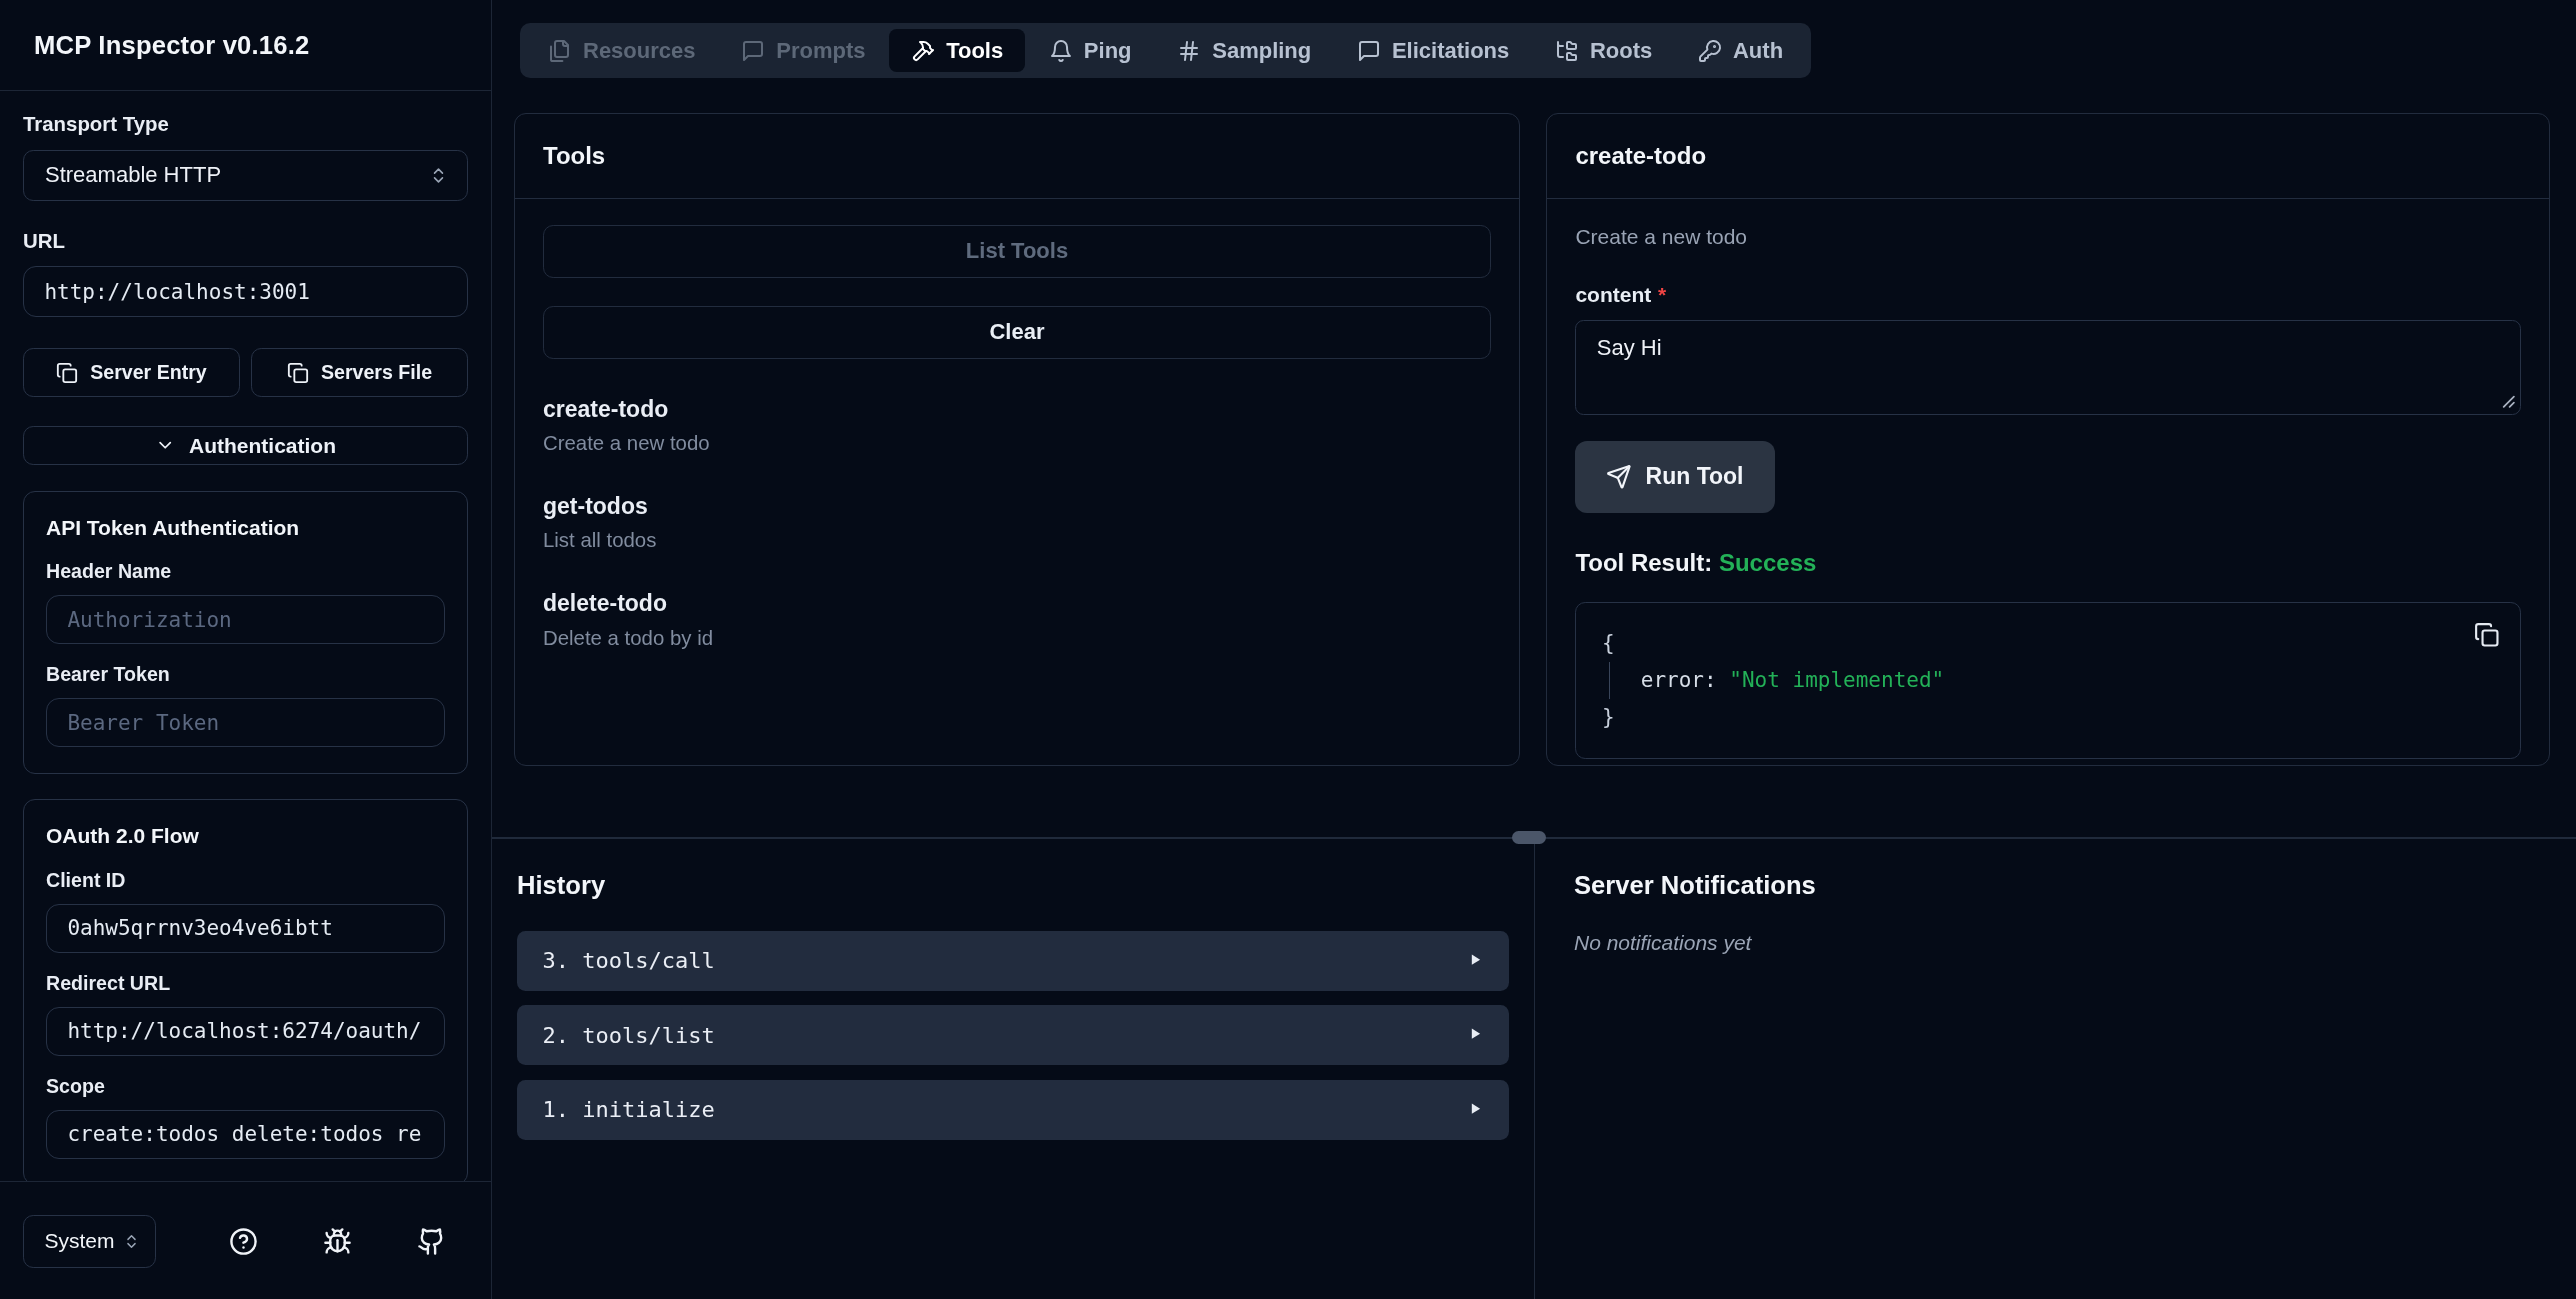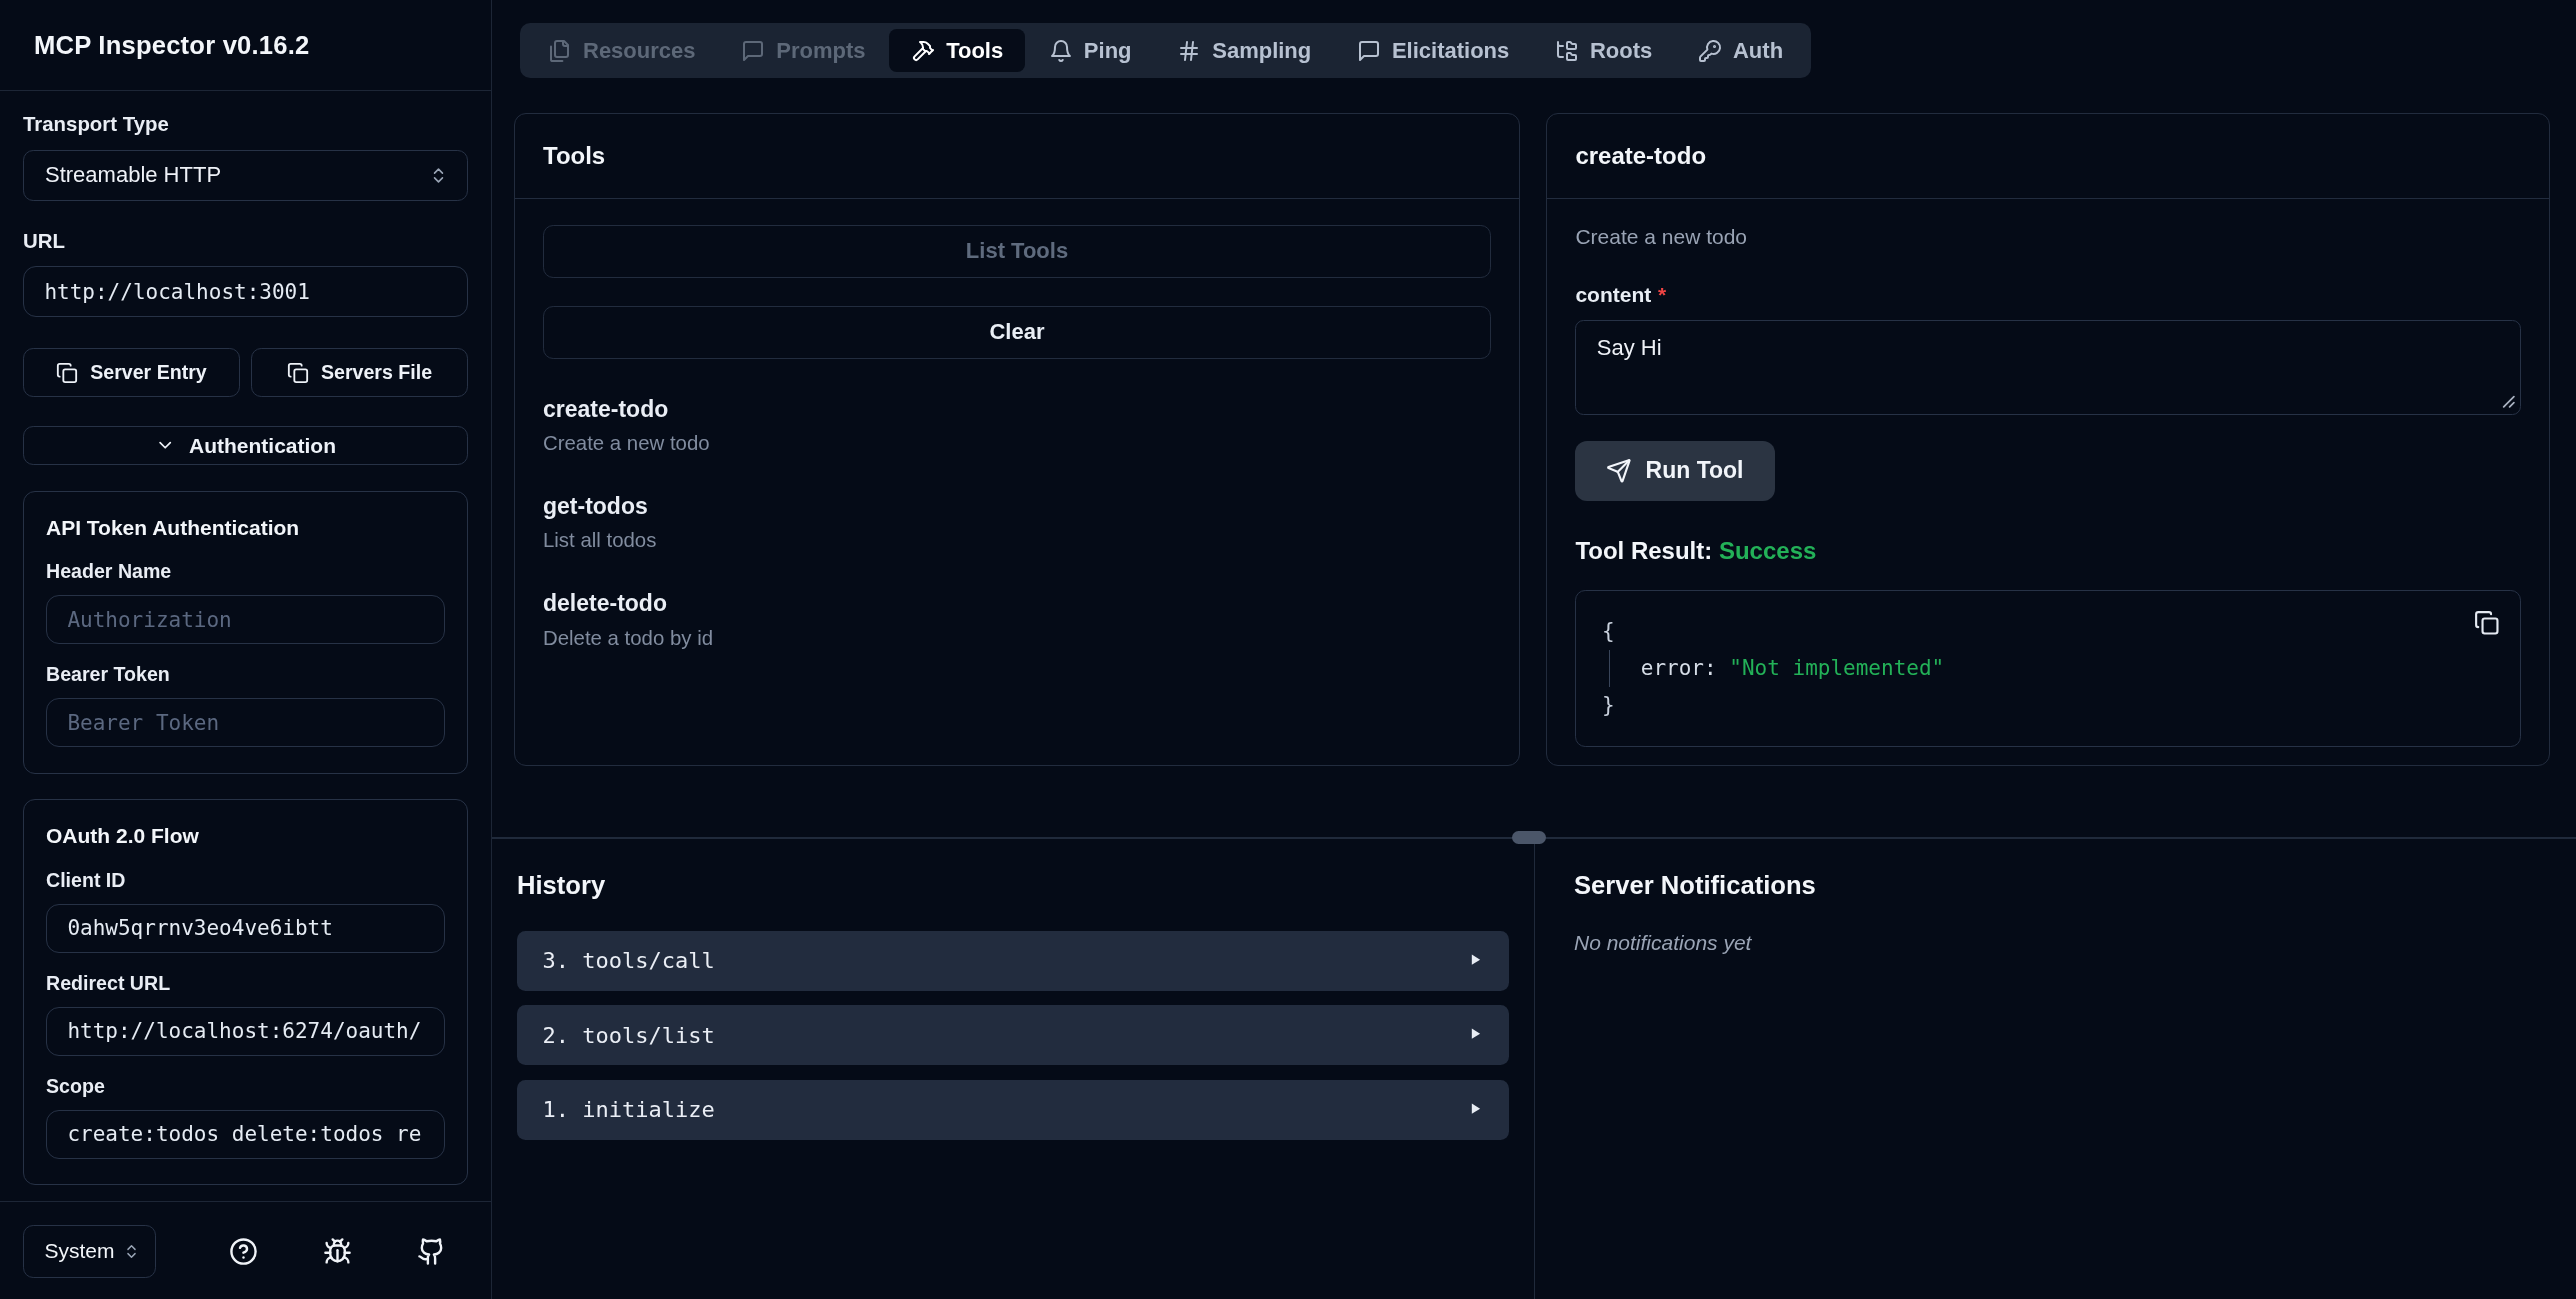--- a/index.html
+++ b/index.html
@@ -42,21 +42,21 @@
   .auth-toggle {
     width:100%; height:39px; border:1.7px solid #273246; border-radius:10.2px; background:transparent; color:#eef2f8;
     font-size:21px; font-weight:600; display:flex; align-items:center; justify-content:center; gap:13.6px; cursor:pointer;
     margin-bottom:25.6px; font-family:"Liberation Sans", sans-serif;
   }
   .side-card { border:1.7px solid #273246; border-radius:12px; padding:24px 22px 25.6px 22px; margin-bottom:25.6px; }
   .side-card h3 { font-size:21px; font-weight:700; margin-bottom:20.4px; }
   .side-card .field-label { font-size:19.6px; margin-bottom:12px; font-weight:600; }
   .side-card .input { height:49px; margin-bottom:19px; }
   .side-card .input:last-child { margin-bottom:0; }
-  .sidebar-footer { flex:none; height:99px; border-top:1.7px solid #1d2636; display:flex; align-items:center; padding:0 23px; }
+  .sidebar-footer { flex:none; height:119px; border-top:1.7px solid #1d2636; display:flex; align-items:center; padding:0 23px; }
   .theme-select { width:133px; height:53px; border:1.7px solid #273246; border-radius:10.2px; display:flex; align-items:center; justify-content:space-between; padding:0 15.3px 0 20.4px; font-size:21px; cursor:pointer; }
   .foot-icons { display:flex; align-items:center; gap:65px; margin-left:73px; color:#f0f3f8; }
   .foot-icons .fic { cursor:pointer; }
 
   
   .main { flex:1; display:flex; flex-direction:column; height:100%; }
   .nav-row { padding:23px 0 0 28px; height:113px; flex:none; }
   .tabbar { display:inline-flex; align-items:center; background:#1b2433; border-radius:10.2px; padding:6px; gap:1.7px; }
   .tab { display:flex; align-items:center; gap:11px; height:43px; padding:0 22px; border-radius:7.7px; font-size:22px; font-weight:600; color:#b7c1d1; cursor:pointer; white-space:nowrap; }
   .tab.disabled { color:#5d6878; cursor:default;justify-content:flex-end; }
@@ -80,21 +80,21 @@
   .detail-desc { font-size:21px; color:#99a3b4; margin-bottom:34px; }
   .content-label { font-size:21px; font-weight:600; color:#e8edf4; margin-bottom:13.6px; }
   .req { color:#ef4444; margin-left:6.8px; }
   .textarea {
     width:100%; height:95px; border:1.7px solid #273246; border-radius:8.5px; background:transparent; resize:none;
     color:#eef1f7; font-size:22px; font-family:"Liberation Sans", sans-serif; padding:13.6px 20.4px; outline:none; display:block;
   }
   .ta-wrap { position:relative; margin-bottom:25.6px; }
   .ta-grip { position:absolute; right:5.1px; bottom:6.8px; color:#aab3c2; pointer-events:none; }
   .run-btn {
-    height:60px; padding:0 31px; background:#2b3442; border:none; border-radius:12px; color:#f2f5fa;
+    height:72px; padding:0 31px; background:#2b3442; border:none; border-radius:12px; color:#f2f5fa;
     font-size:23px; font-weight:600; display:inline-flex; align-items:center; gap:13.6px; cursor:pointer;
     font-family:"Liberation Sans", sans-serif; margin-bottom:36px;
   }
   .result-line { font-size:24px; font-weight:700; margin-bottom:25.6px; }
   .result-line .ok { color:#23b158; }
   .json-box { position:relative; border:1.7px solid #273246; border-radius:10.2px; padding:22px 25.6px; font-size:21px; line-height:37px; color:#c9d1dd; }
   .json-inner { border-left:1.7px solid #39455a; padding-left:31px; margin-left:6.8px; }
   .json-key { color:#d6dde7; }
   .json-str { color:#23b158; }
   .copy-btn { position:absolute; top:19px; right:20.4px; color:#e5eaf2; cursor:pointer; background:none; border:none; }

